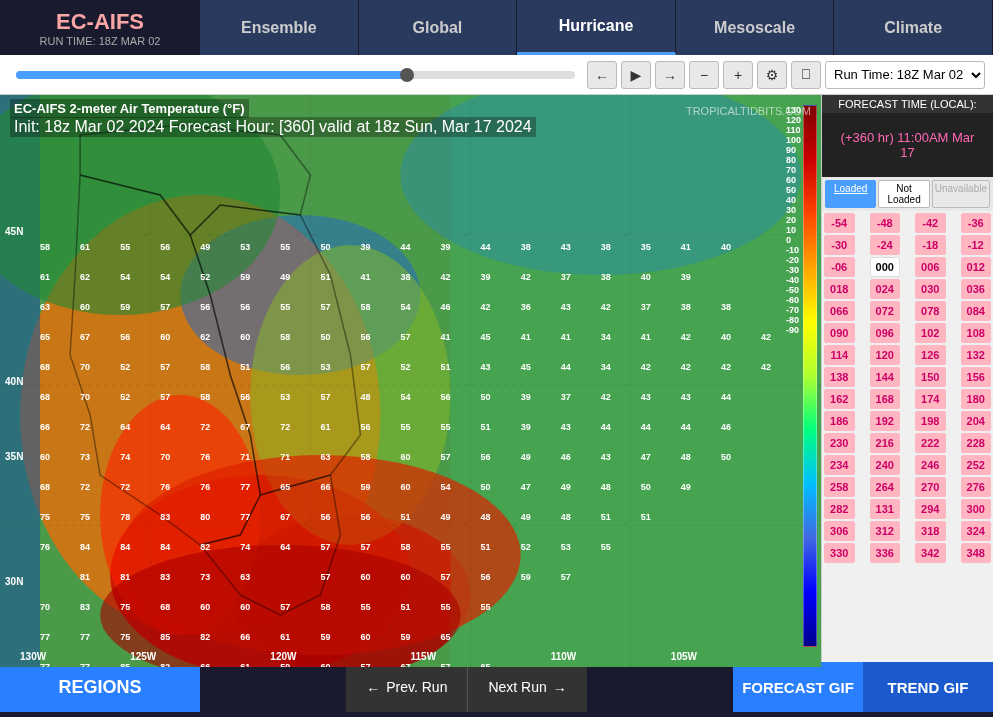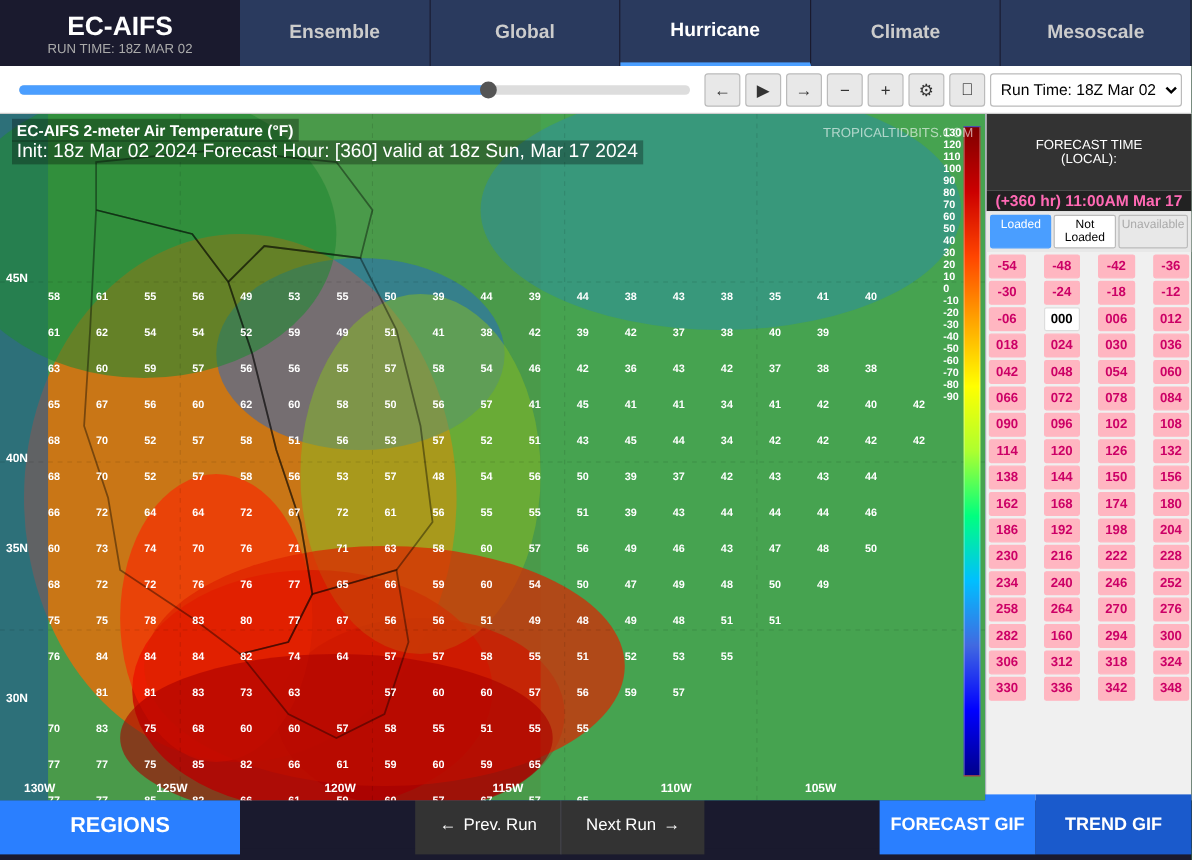--- a/index.html
+++ b/index.html
@@ -1,21 +1,21 @@
 <!DOCTYPE html>
 <html><head>
   <meta charset="utf-8">
   <style>
     * { margin: 0; padding: 0; box-sizing: border-box; }
     body { width: 993px; height: 717px; overflow: hidden; font-family: Arial, sans-serif; background: #1a1a2e; }
 
     
     #header { display: flex; align-items: stretch; height: 55px; background: #1a1a2e; }
     #logo-area { background: #1a1a2e; color: #4a9eff; width: 200px; display: flex; flex-direction: column; justify-content: center; align-items: center; padding: 4px 8px; }
-    #logo-title { font-size: 22px; font-weight: bold; color: #ffffff; }
+    #logo-title { font-size: 22px; font-weight: bold; color: #fca5a5; }
     #logo-sub { font-size: 11px; color: #aaa; }
     .nav-tab { flex: 1; display: flex; align-items: center; justify-content: center; background: #2a3a5e; color: #ccc; font-size: 16px; font-weight: bold; cursor: pointer; border-right: 1px solid #1a1a2e; }
     .nav-tab.active { background: #1a1a2e; color: #fff; border-bottom: 3px solid #4a9eff; }
     #nav-hurricane { background: #2a3a5e; color: #fff; font-weight: bold; }
 
     
     #toolbar { display: flex; align-items: center; height: 40px; background: #fff; padding: 0 8px; gap: 4px; border-bottom: 1px solid #ccc; }
     #progress-bar-area { flex: 1; height: 8px; background: #ddd; border-radius: 4px; position: relative; margin: 0 8px; }
     #progress-fill { width: 70%; height: 100%; background: #4a9eff; border-radius: 4px; }
     #progress-thumb { position: absolute; right: 30%; top: 50%; transform: translate(50%, -50%); width: 14px; height: 14px; background: #555; border-radius: 50%; }
@@ -27,25 +27,25 @@
     #main { display: flex; height: calc(717px - 55px - 40px - 50px); }
 
     
     #map-container { flex: 1; position: relative; overflow: hidden; background: #2a5a8a; }
     #map-title { position: absolute; top: 4px; left: 10px; color: #fff; font-size: 13px; font-weight: bold; z-index: 10; background: rgba(0,0,0,0.3); padding: 2px 4px; }
     #map-subtitle { position: absolute; top: 22px; left: 10px; color: #fff; font-size: 16px; z-index: 10; background: rgba(0,0,0,0.3); padding: 1px 4px; }
     #map-credit { position: absolute; top: 10px; right: 10px; color: rgba(255,255,255,0.6); font-size: 11px; z-index: 10; }
 
     
     #right-panel { width: 172px; background: #f0f0f0; display: flex; flex-direction: column; overflow: hidden; border-left: 1px solid #ccc; }
-    #forecast-time-header { background: #333; color: #fff; font-size: 11px; text-align: center; padding: 20px; }
-    #forecast-time-value { background: #222; color: #ff69b4; font-size: 13px; font-weight: bold; text-align: center; padding: 1px; }
+    #forecast-time-header { background: #333; color: #fff; font-size: 11px; text-align: center; padding: 3px; }
+    #forecast-time-value { background: #222; color: #ff69b4; font-size: 13px; font-weight: normal; text-align: center; padding: 17px; }
     #loaded-row { display: flex; gap: 2px; padding: 3px; background: #e8e8e8; }
     .loaded-btn { flex: 1; font-size: 10px; padding: 2px; border: 1px solid #bbb; border-radius: 2px; cursor: pointer; text-align: center; background: #fff; }
-    .loaded-btn.active { background: #4a9eff; color: #fff; border-color: #4a9eff; }
+    .loaded-btn.active { background: #4a9eff; color: #fff; border-color: #4a9eff; text-decoration: underline; }
     .loaded-btn.unavailable { color: #aaa; background: #e8e8e8; }
     #forecast-grid { flex: 1; overflow-y: auto; padding: 2px; }
     .fg-row { display: flex; gap: 15px; margin-bottom: 2px; }
     .fg-cell { flex: 1; padding: 3px 0; text-align: center; font-size: 11px; font-weight: bold; border: 1px solid #ddd; border-radius: 2px; cursor: pointer; background: #fff; }
     .fg-cell.pink { background: #ffb6c1; color: #cc0066; border-color: #ffb6c1; }
 
     
     #bottom-bar { display: flex; align-items: center; height: 40px; background: #1a1a2e; }
     #regions-btn { flex: 0 0 200px; height: 50px; background: #2a7fff; color: #fff; font-size: 18px; font-weight: bold; display: flex; align-items: center; justify-content: center; cursor: pointer; }
     #nav-center { flex: 1; display: flex; align-items: center; justify-content: center; gap: 0; }
@@ -66,22 +66,22 @@
 <body>
 
 <div id="header">
   <div id="logo-area">
     <div id="logo-title">EC-AIFS</div>
     <div id="logo-sub">RUN TIME: 18Z MAR 02</div>
   </div>
   <div class="nav-tab">Ensemble</div>
   <div class="nav-tab">Global</div>
   <div class="nav-tab active" id="nav-hurricane">Hurricane</div>
+  <div class="nav-tab">Mesoscale</div>
   <div class="nav-tab">Climate</div>
-  <div class="nav-tab">Mesoscale</div>
 </div>
 
 <div id="toolbar">
   <div id="progress-bar-area">
     <div id="progress-fill"></div>
     <div id="progress-thumb"></div>
   </div>
   <div class="tb-btn">←</div>
   <div class="tb-btn">▶</div>
   <div class="tb-btn">→</div>
@@ -503,26 +503,20 @@
           <div class="fg-cell pink">006</div>
           <div class="fg-cell pink">012</div>
         </div>
         <div class="fg-row">
           <div class="fg-cell pink">018</div>
           <div class="fg-cell pink">024</div>
           <div class="fg-cell pink">030</div>
           <div class="fg-cell pink">036</div>
         </div>
         <div class="fg-row">
-          <div class="fg-cell pink">042</div>
-          <div class="fg-cell pink">048</div>
-          <div class="fg-cell pink">054</div>
-          <div class="fg-cell pink">060</div>
-        </div>
-        <div class="fg-row">
           <div class="fg-cell pink">066</div>
           <div class="fg-cell pink">072</div>
           <div class="fg-cell pink">078</div>
           <div class="fg-cell pink">084</div>
         </div>
         <div class="fg-row">
           <div class="fg-cell pink">090</div>
           <div class="fg-cell pink">096</div>
           <div class="fg-cell pink">102</div>
           <div class="fg-cell pink">108</div>
@@ -564,21 +558,21 @@
           <div class="fg-cell pink">252</div>
         </div>
         <div class="fg-row">
           <div class="fg-cell pink">258</div>
           <div class="fg-cell pink">264</div>
           <div class="fg-cell pink">270</div>
           <div class="fg-cell pink">276</div>
         </div>
         <div class="fg-row">
           <div class="fg-cell pink">282</div>
-          <div class="fg-cell pink">160</div>
+          <div class="fg-cell pink">131</div>
           <div class="fg-cell pink">294</div>
           <div class="fg-cell pink">300</div>
         </div>
         <div class="fg-row">
           <div class="fg-cell pink">306</div>
           <div class="fg-cell pink">312</div>
           <div class="fg-cell pink">318</div>
           <div class="fg-cell pink">324</div>
         </div>
         <div class="fg-row">

